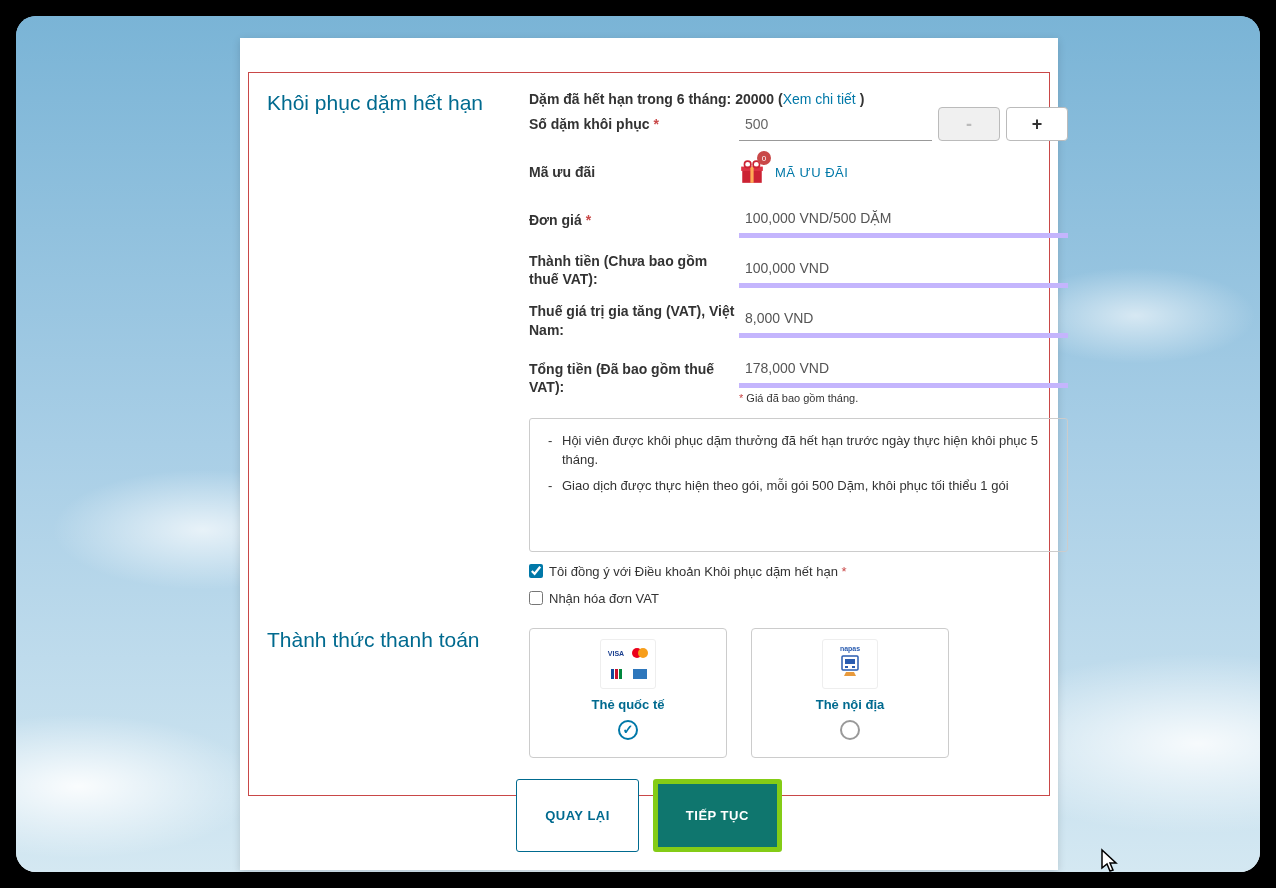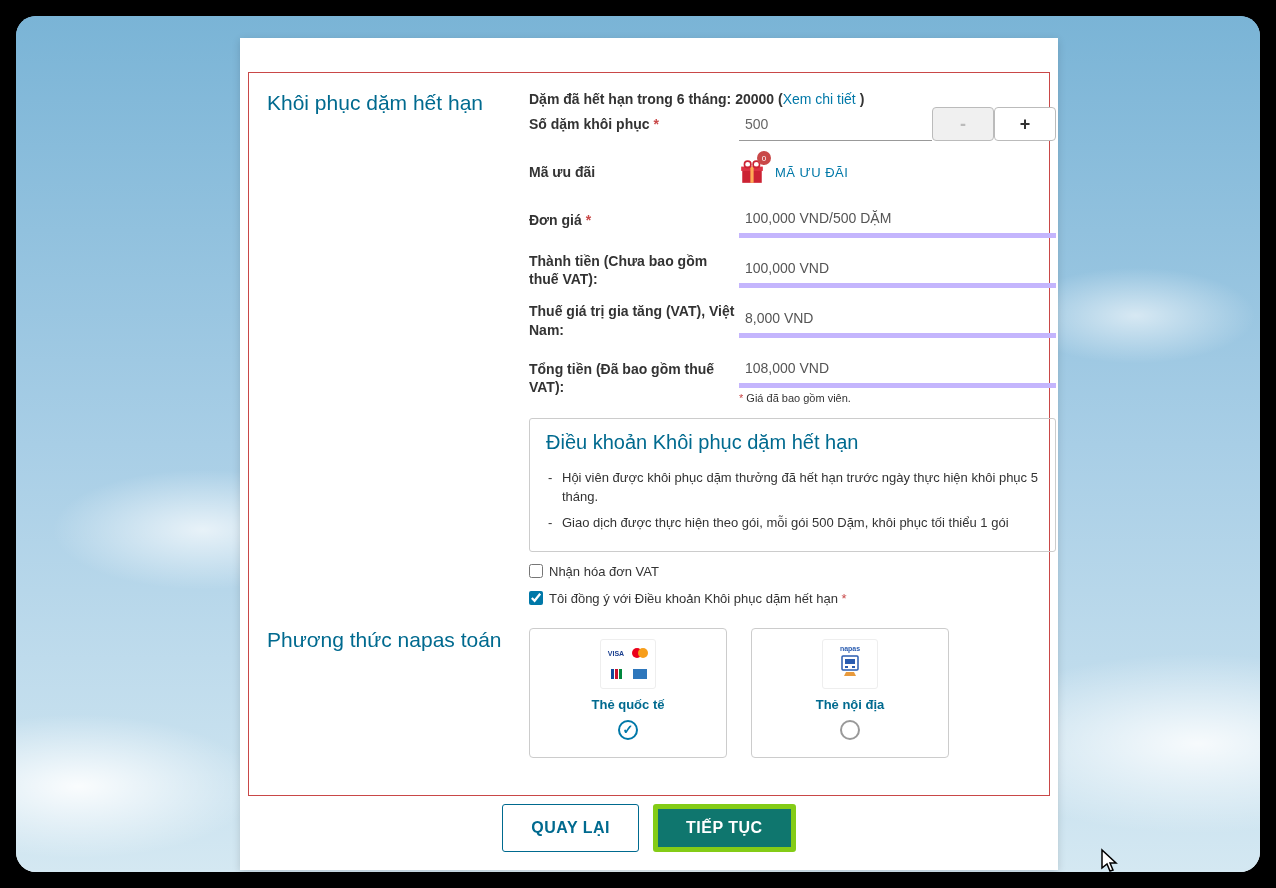--- a/index.html
+++ b/index.html
@@ -85,20 +85,21 @@
   flex-shrink: 0;
   font-size: 14px;
   font-weight: 700;
   color: #333;
   line-height: 1.3;
 }
 .form-label .req { color: #c94848; }
 .form-value { flex: 1; }
 .quantity-group {
   display: flex;
+  gap: 6px;
   align-items: center;
 }
 .qty-input {
   flex: 1;
   height: 34px;
   border: none;
   border-bottom: 1px solid #999;
   padding: 0 6px;
   font-size: 14px;
   color: #666;
@@ -284,22 +285,22 @@
 .button-row {
   position: absolute;
   left: 0;
   right: 0;
   bottom: 18px;
   display: flex;
   justify-content: center;
   gap: 14px;
 }
 .btn {
-  padding: 10px 28px;
-  font-size: 16px;
+  padding: 24px 28px;
+  font-size: 13px;
   font-weight: 700;
   letter-spacing: 0.5px;
   border-radius: 3px;
   cursor: pointer;
 }
 .btn-back {
   background: #fff;
   color: #006a8f;
   border: 1px solid #006a8f;
 }
@@ -380,49 +381,48 @@
           <div class="form-row">
             <div class="form-label">Thuế giá trị gia tăng (VAT), Việt Nam:</div>
             <div class="form-value">
               <div class="readonly-field">8,000 VND</div>
             </div>
           </div>
 
           <div class="form-row">
             <div class="form-label">Tổng tiền (Đã bao gồm thuế VAT):</div>
             <div class="form-value">
-              <div class="readonly-field">108,000 VND</div>
+              <div class="readonly-field">178,000 VND</div>
               <div class="price-note">
-                <span class="star">*</span><span> Giá đã bao gồm viên.</span>
+                <span class="star">*</span><span> Giá đã bao gồm tháng.</span>
               </div>
             </div>
           </div>
 
           <div class="terms-box">
-            <div class="terms-title">Điều khoản Khôi phục dặm hết hạn</div>
             <ul class="terms-list">
               <li>Hội viên được khôi phục dặm thưởng đã hết hạn trước ngày thực hiện khôi phục 5 tháng.</li>
               <li>Giao dịch được thực hiện theo gói, mỗi gói 500 Dặm, khôi phục tối thiểu 1 gói</li>
             </ul>
           </div>
 
           <div class="checkbox-row">
+            <input type="checkbox" checked="" style="">
+            <span><span>Tôi đồng ý với Điều khoản Khôi phục dặm hết hạn </span><span class="req">*</span></span>
+          </div>
+          <div class="checkbox-row">
             <input type="checkbox" style="">
             <span>Nhận hóa đơn VAT</span>
           </div>
-          <div class="checkbox-row">
-            <input type="checkbox" checked="" style="">
-            <span><span>Tôi đồng ý với Điều khoản Khôi phục dặm hết hạn </span><span class="req">*</span></span>
-          </div>
         </div>
       </div>
 
       <div class="payment-section">
         <div class="left-col">
-          <div class="section-title">Phương thức napas toán</div>
+          <div class="section-title">Thành thức thanh toán</div>
         </div>
         <div class="payment-options">
           <div class="payment-card">
             <div class="card-logos">
               <div class="logo visa">VISA</div>
               <div class="logo mc">
                   <span class="r"></span>
                   <span class="y"></span>
                 </div>
               <div class="logo jcb">

